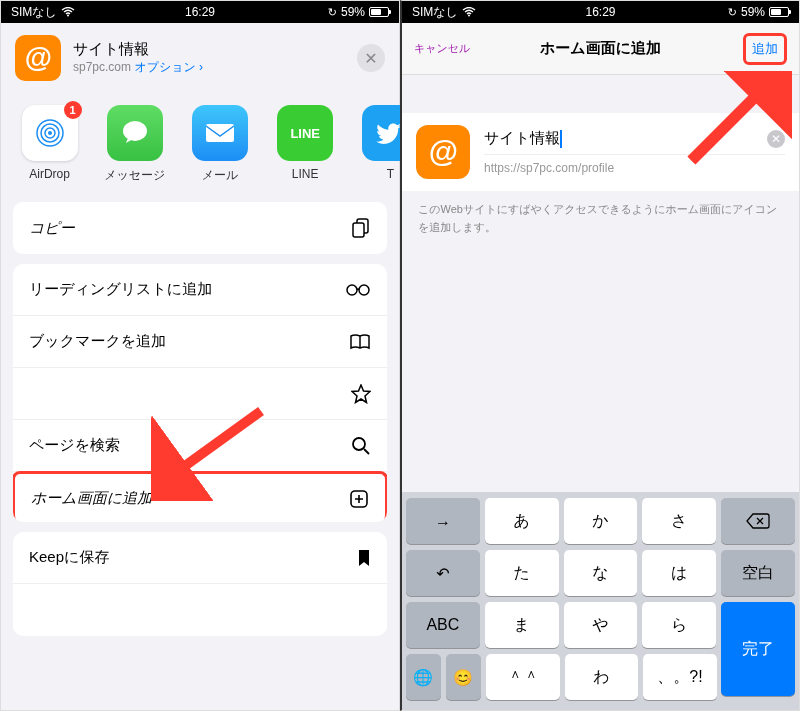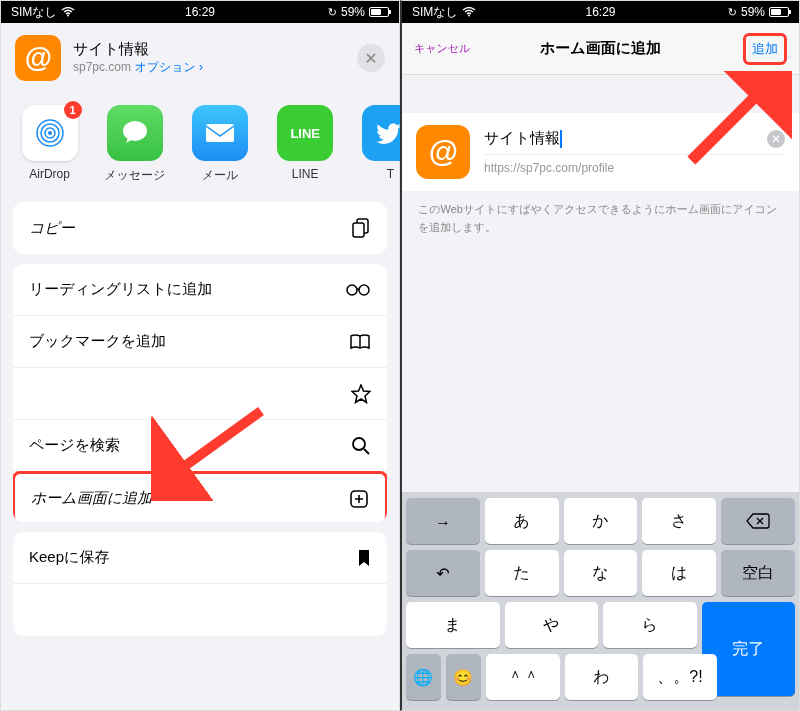--- a/index.html
+++ b/index.html
@@ -312,20 +312,23 @@
           <span>な</span>
         </div>
       <div class="key">
           <span>は</span>
         </div>
       <div class="key key-gray">
           <span>空白</span>
         </div>
     </div>
     <div class="kb-row">
+      <div class="key key-gray">
+          <span>ABC</span>
+        </div>
       <div class="key">
           <span>ま</span>
         </div>
       <div class="key">
           <span>や</span>
         </div>
       <div class="key">
           <span>ら</span>
         </div>
       <div class="key key-blue" style="height:94px; margin-bottom:-52px;">

